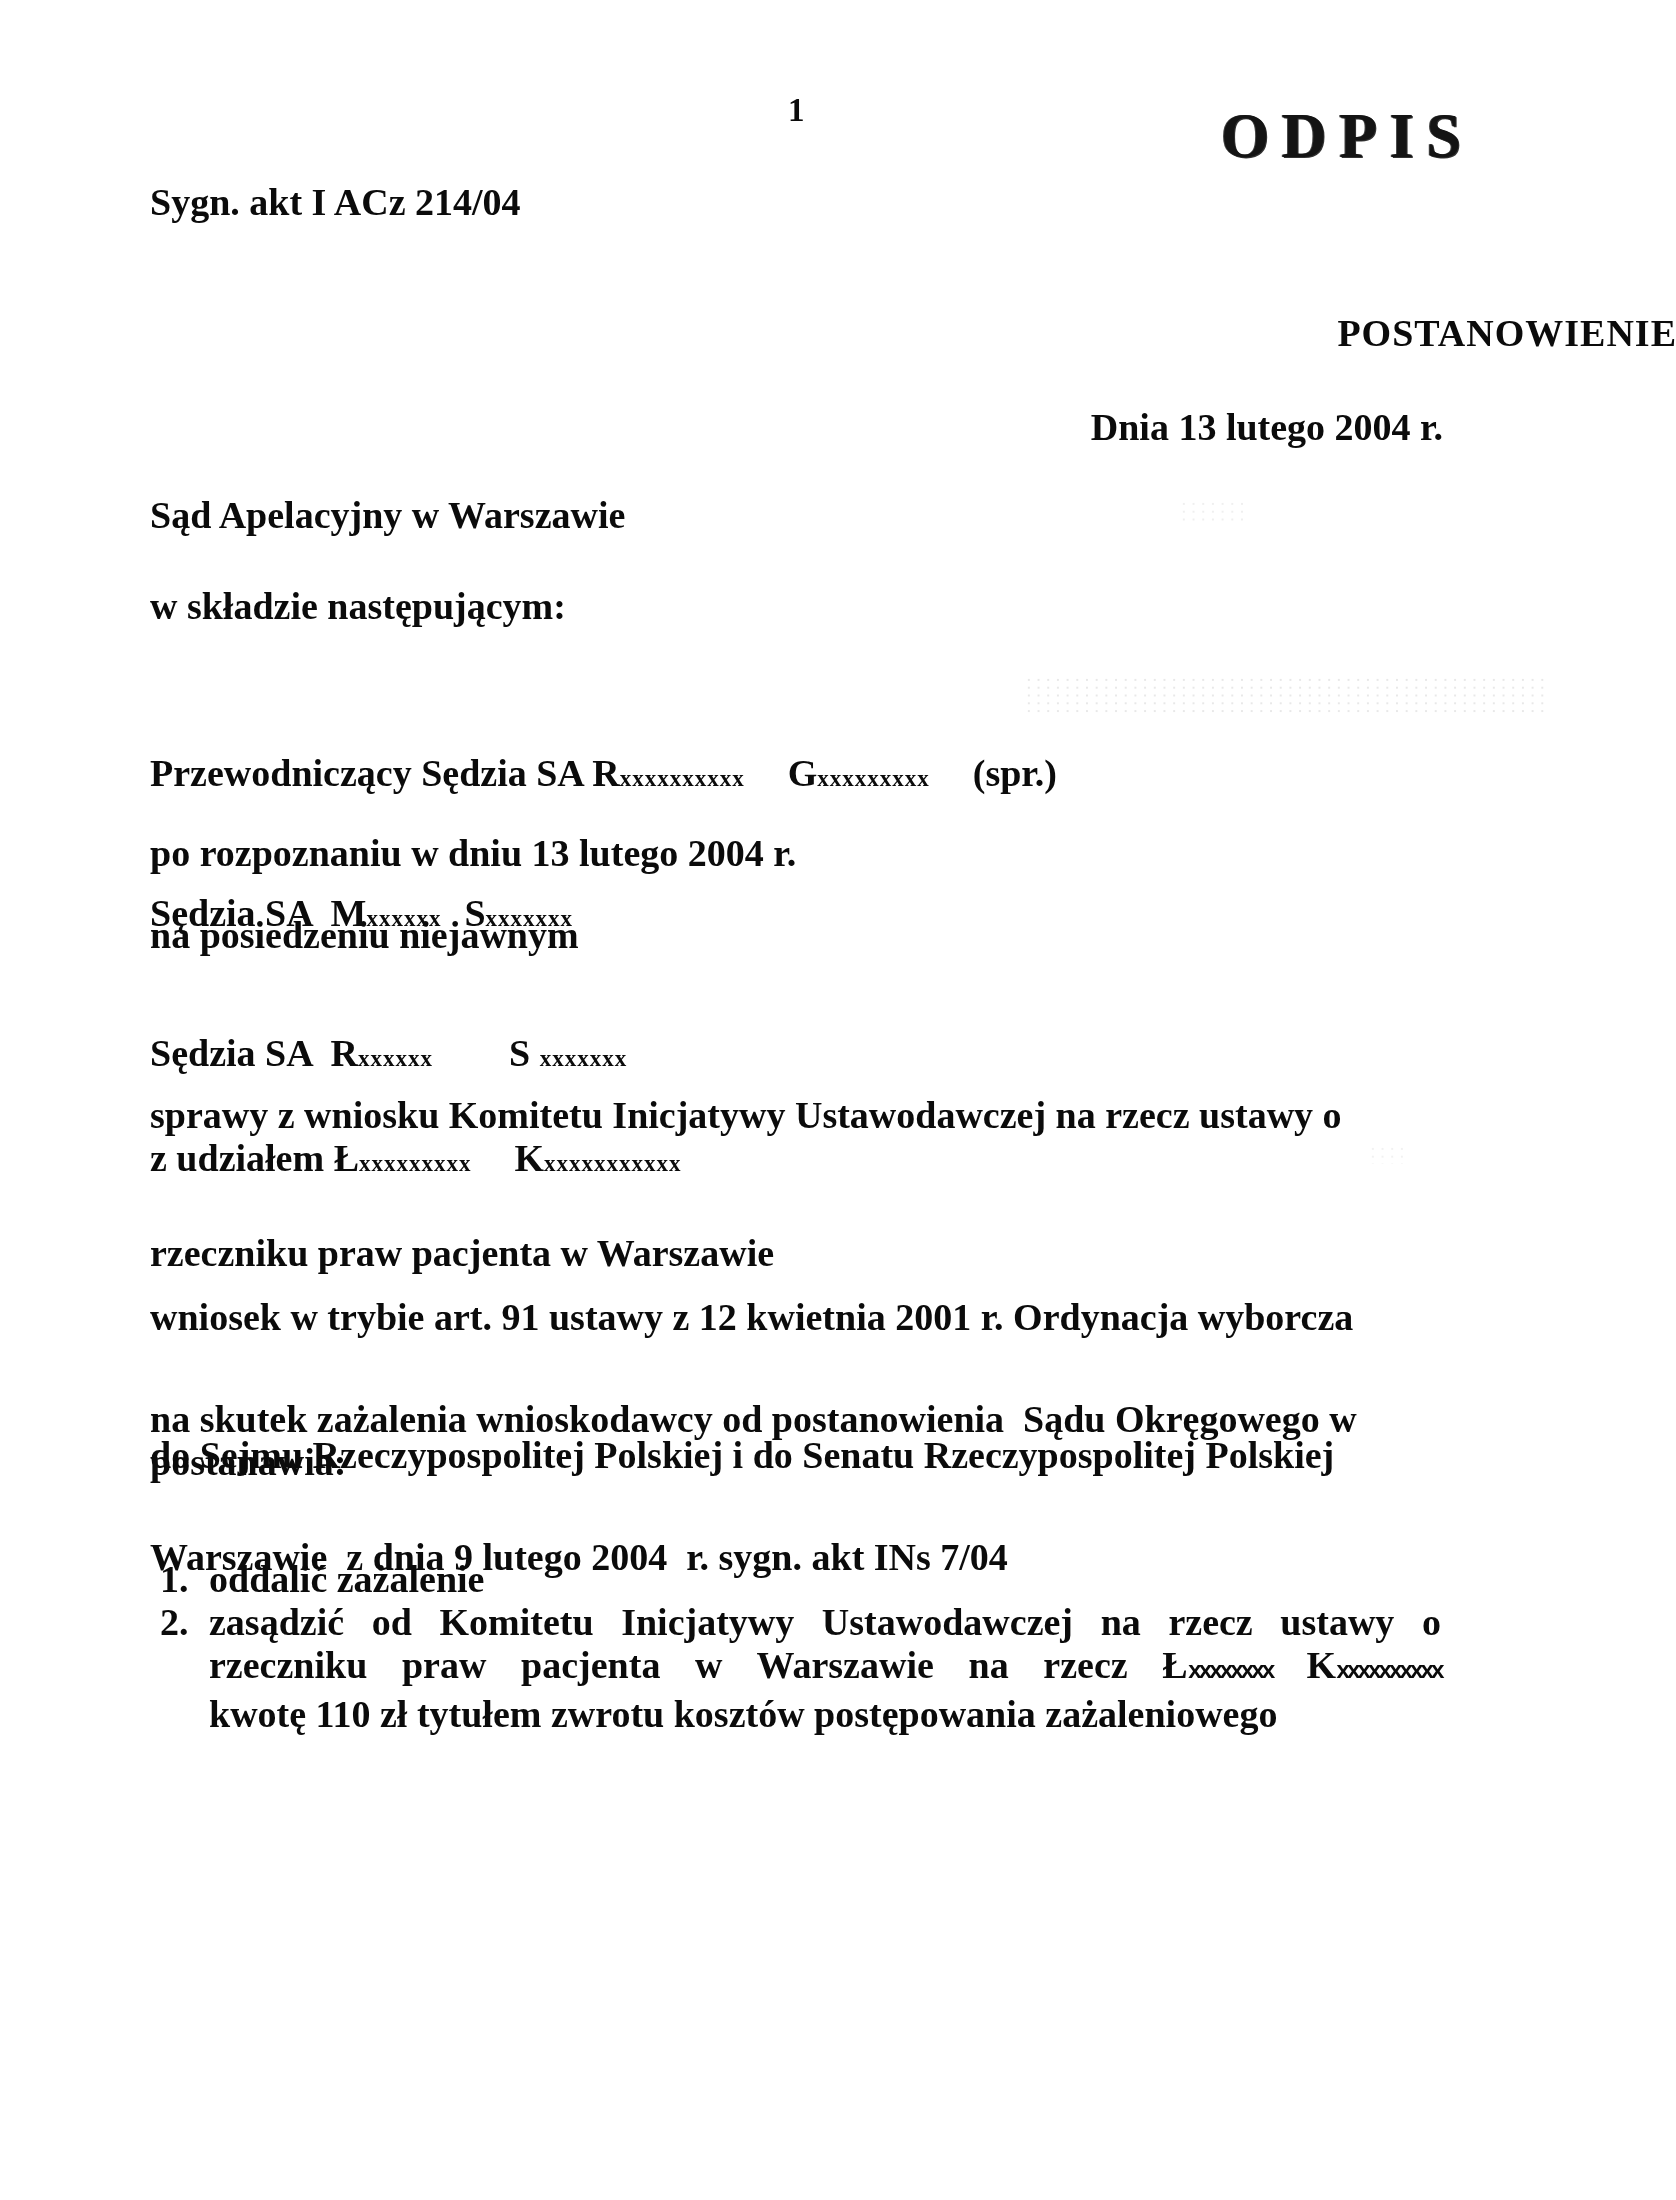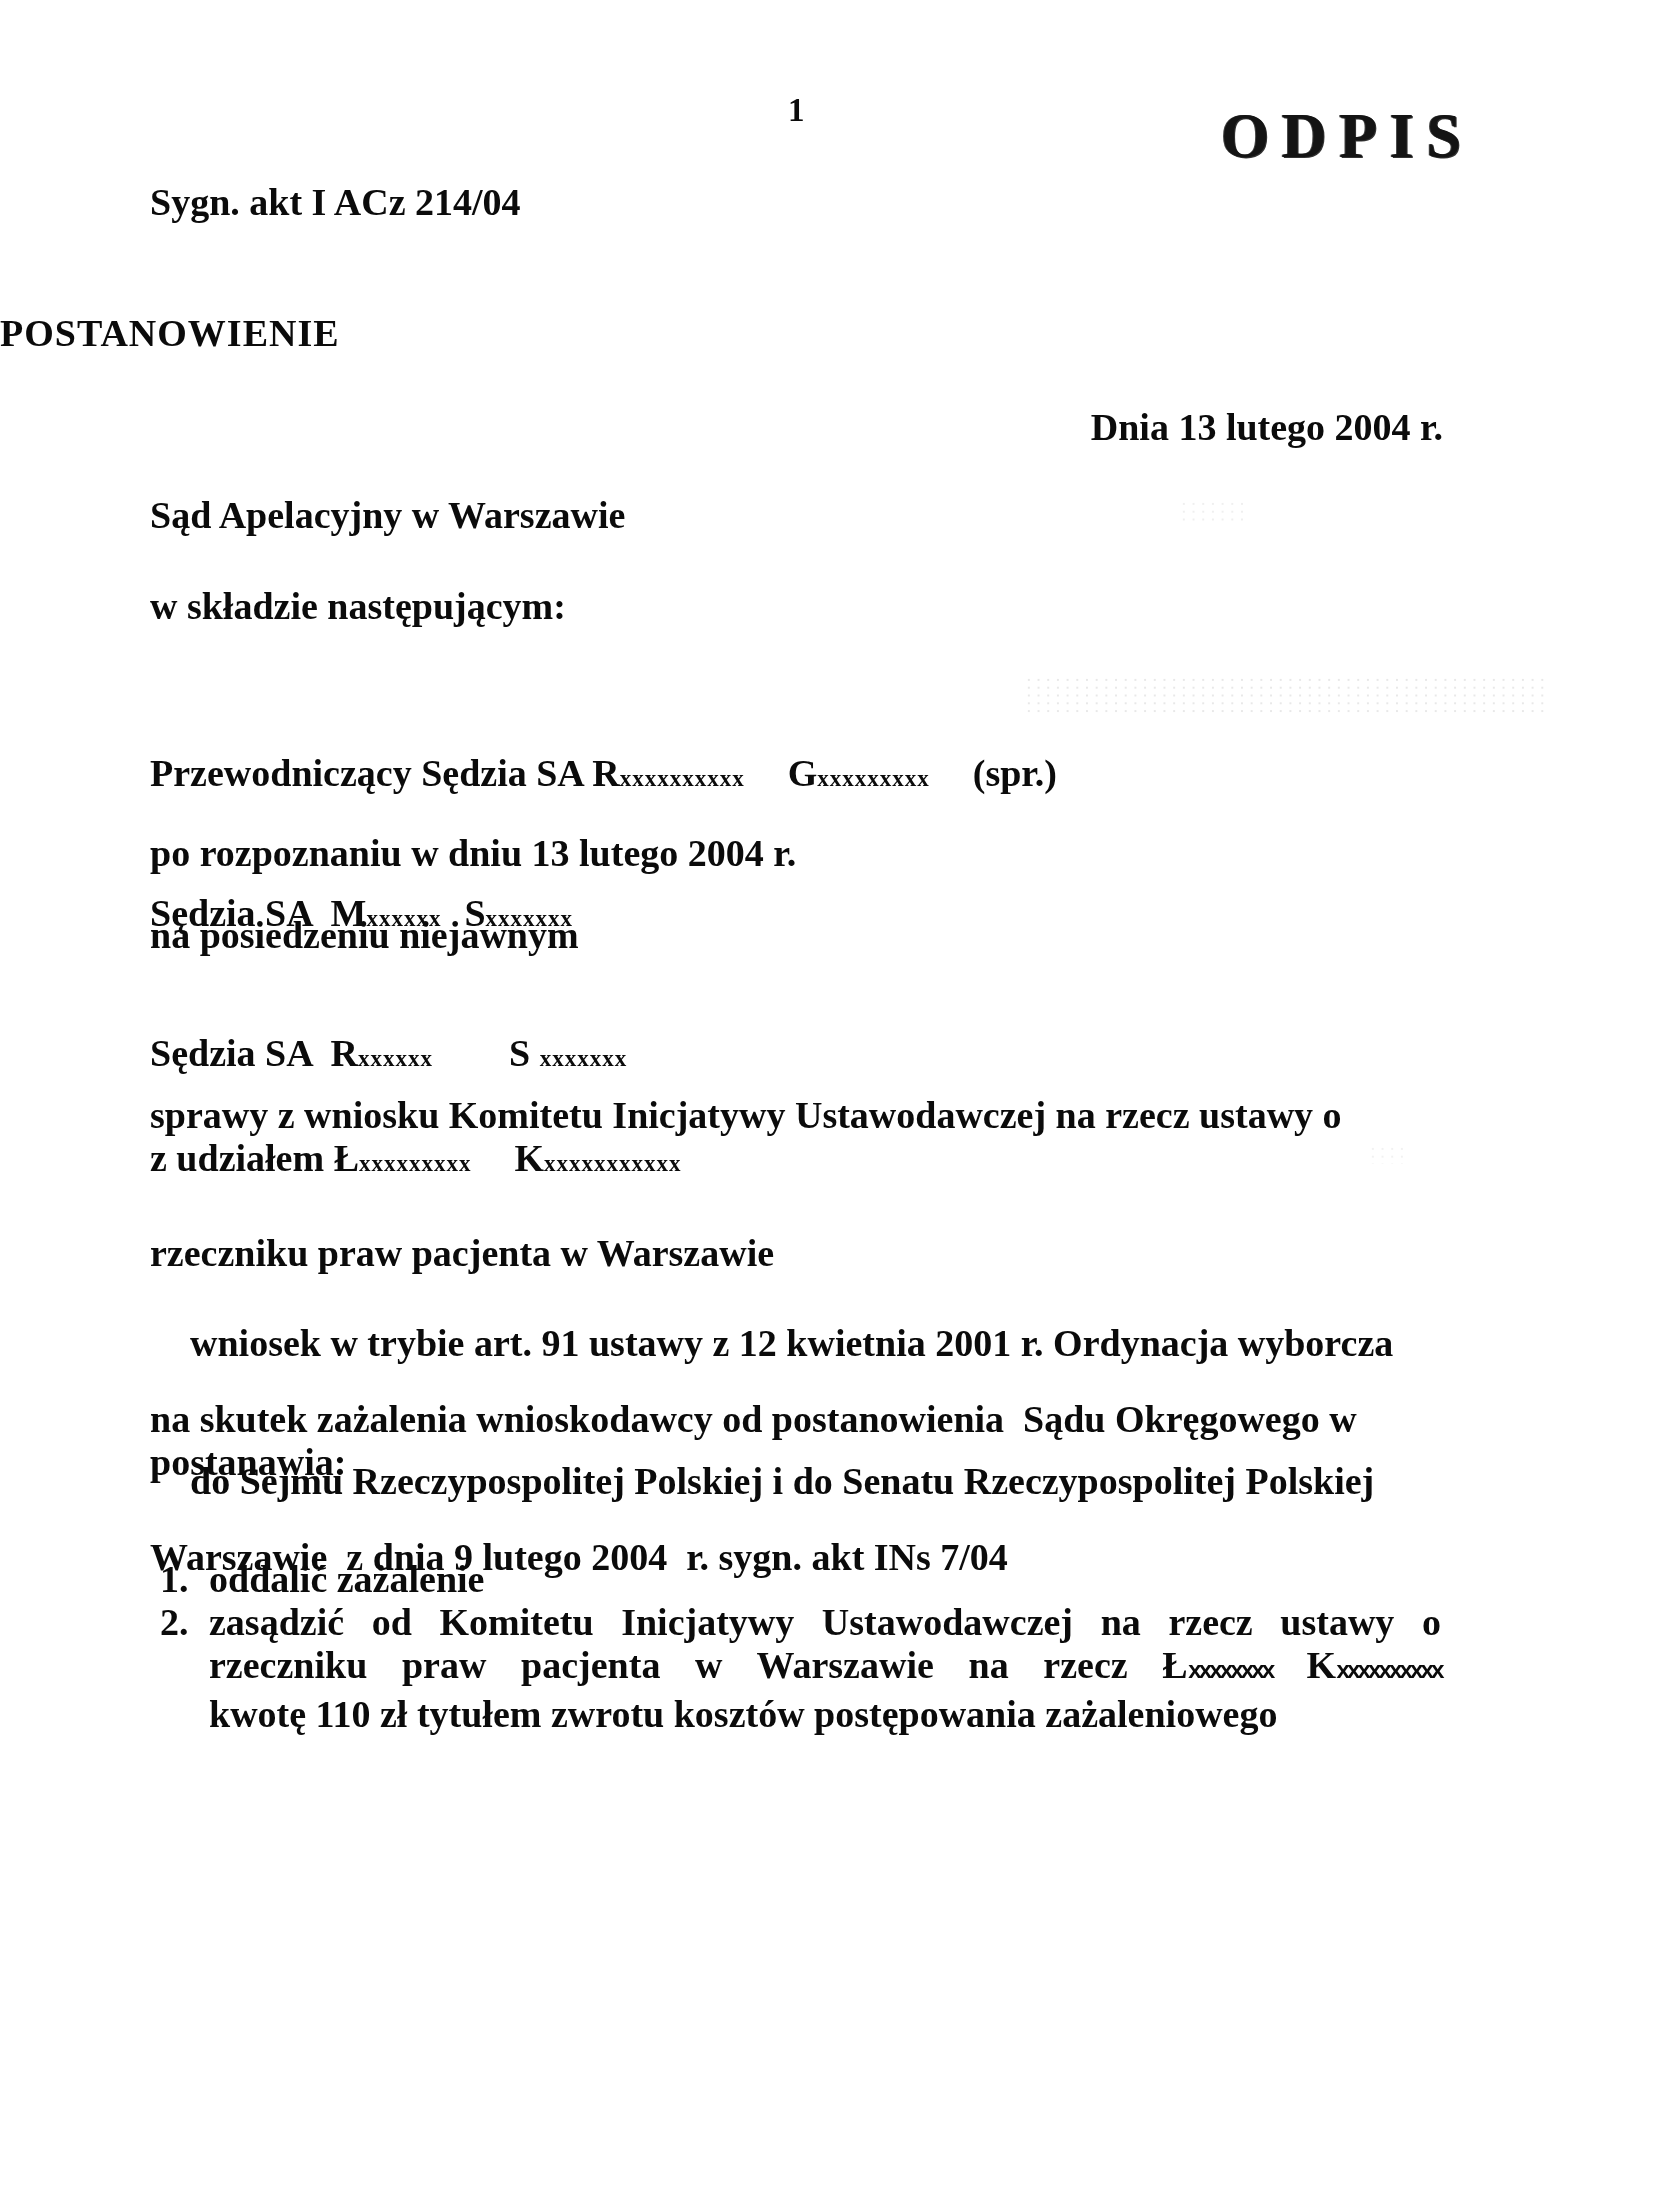--- a/index.html
+++ b/index.html
@@ -16,21 +16,21 @@
   .t{font-size:38px;line-height:45px;white-space:pre;}
   .page-num{font-size:33px;}
   .stamp{
     font-size:62px;
     letter-spacing:12.6px;
     font-weight:700;
     color:#141414;
     text-shadow:1px 1px 0 #333, -1px 0 0 #444;
     transform:scaleY(1.02);
   }
-  .title{left:0;right:0;text-align:left;letter-spacing:1px;}
+  .title{left:0;right:0;text-align:right;letter-spacing:1px;}
   .date{right:234px;text-align:right;}
   .anon{
     font-size:23px;
     letter-spacing:1px;
     font-weight:700;
   }
   .anon-tight{
     font-size:24px;
     letter-spacing:-3.9px;
     font-weight:700;
@@ -80,21 +80,21 @@
 
   <div class="abs t" style="left:150px;top:913px;">na posiedzeniu niejawnym</div>
 
   <div class="abs t" style="left:150px;top:1136px;"><span>z udziałem </span><span>Ł</span><span class="anon">xxxxxxxxx</span><span class="gap-m"></span><span>K</span><span class="anon">xxxxxxxxxxx</span></div>
 
   <div class="abs t" style="left:150px;top:1000px;line-height:46px;">
     <div>sprawy z wniosku Komitetu Inicjatywy Ustawodawczej na rzecz ustawy o</div>
     <div>rzeczniku praw pacjenta w Warszawie</div>
   </div>
 
-  <div class="abs t" style="left:150px;top:1228px;line-height:46px;margin-left:40px;">
+  <div class="abs t" style="left:150px;top:1202px;line-height:46px;">
     <div>wniosek w trybie art. 91 ustawy z 12 kwietnia 2001 r. Ordynacja wyborcza</div>
     <div>do Sejmu Rzeczypospolitej Polskiej i do Senatu Rzeczypospolitej Polskiej</div>
   </div>
 
   <div class="abs t" style="left:150px;top:1304px;line-height:46px;">
     <div>na skutek zażalenia wnioskodawcy od postanowienia  Sądu Okręgowego w</div>
     <div>Warszawie  z dnia 9 lutego 2004  r. sygn. akt INs 7/04</div>
   </div>
 
   <div class="abs t" style="left:150px;top:1440px;">postanawia:</div>

